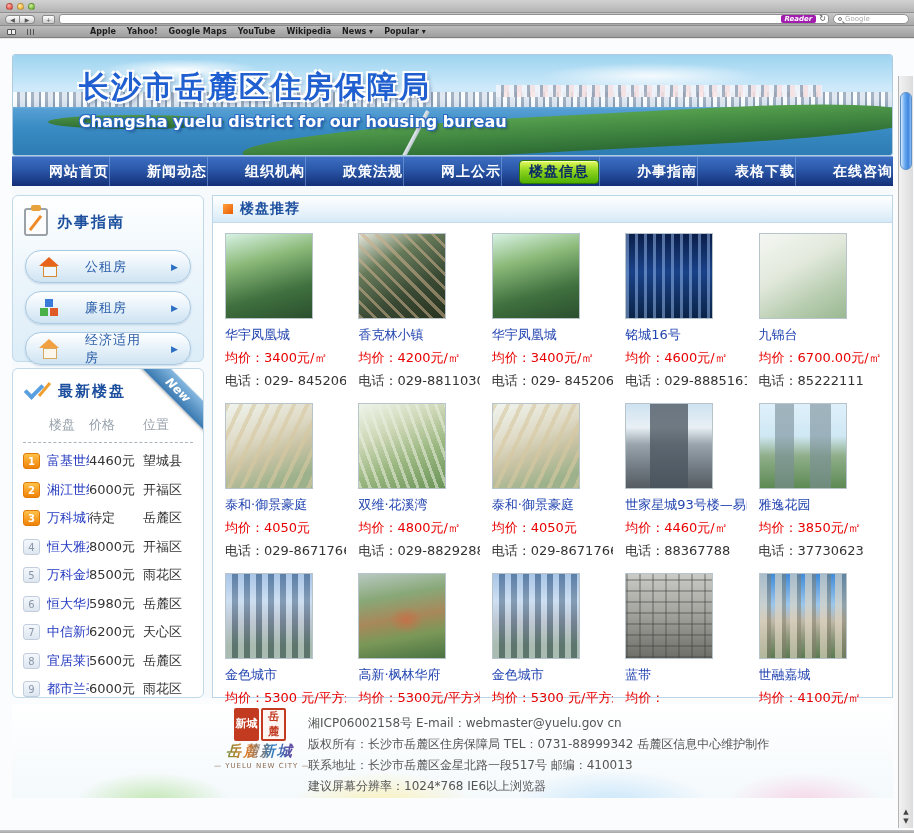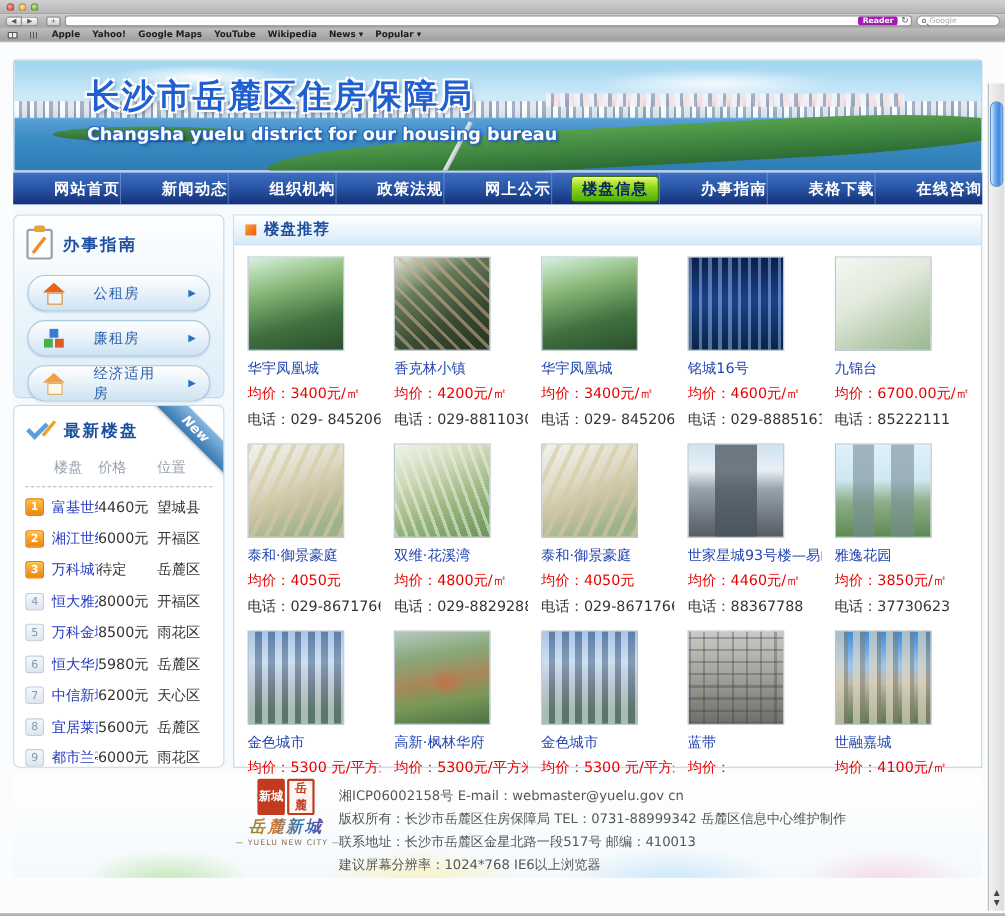--- a/index.html
+++ b/index.html
@@ -12,21 +12,21 @@
   .light-red { background:radial-gradient(circle at 35% 30%, #ffb0a8, #e6392b); }
   .light-yellow { background:radial-gradient(circle at 35% 30%, #ffe9a8, #f0a818); }
   .light-green { background:radial-gradient(circle at 35% 30%, #d2f0a0, #58ac16); }
   .toolbar { height:13px; background:linear-gradient(#c9c9c9,#a8a8a8); border-bottom:1px solid #8a8a8a; display:flex; align-items:center; padding:0 5px; gap:4px; }
   .navbtns { display:flex; }
   .chrome-btn { height:9px; background:linear-gradient(#fefefe,#cfcfcf); border:1px solid #8a8a8a; font-size:6px; line-height:7px; color:#555; text-align:center; }
   .btn-back { width:15px; border-radius:4px 0 0 4px; }
   .btn-fwd { width:15px; border-radius:0 4px 4px 0; border-left:none; }
   .btn-add { width:13px; border-radius:2px; margin-left:3px; }
   .addressbar { flex:1; height:10px; background:#fff; border:1px solid #909090; border-radius:3px; display:flex; align-items:center; justify-content:flex-end; padding:0 2px; gap:3px; }
-  .reader-badge { background:#a21caf; color:#fff; font-size:7px; line-height:8px; padding:0 4px; border-radius:2px; font-weight:bold; }
+  .reader-badge { background:#a21caf; color:#fff; font-size:7px; line-height:8px; padding:0 4px; border-radius:2px; font-weight:bold;font-style:italic; }
   .reload-glyph { font-size:8px; color:#555; line-height:8px; }
   .searchfield { width:76px; height:10px; background:#fff; border:1px solid #909090; border-radius:6px; display:flex; align-items:center; padding:0 4px; gap:3px; }
   .lens { width:4px; height:4px; border:1px solid #777; border-radius:50%; position:relative; flex:none; }
   .lens::after { content:""; position:absolute; width:3px; height:1px; background:#777; left:3px; top:4px; transform:rotate(45deg); }
   .search-ph { font-size:7px; color:#aaa; }
   .bookmarks { height:12px; background:linear-gradient(#bcbcbc,#9e9e9e); border-bottom:1px solid #7e7e7e; display:flex; align-items:center; gap:11px; padding:0 7px; }
   .bm-icon { flex:none; }
   .icon-pages { width:9px; height:6px; border:1px solid #555; background:linear-gradient(90deg,#eee 45%,#555 45%,#555 55%,#eee 55%); border-radius:1px; }
   .icon-grid { width:9px; height:6px; background:repeating-linear-gradient(90deg,#555 0 1px,transparent 1px 3px); }
   .bm-item { font-size:8px; color:#1d1d1d; font-weight:bold; white-space:nowrap; }
@@ -166,21 +166,21 @@
       <span class="reload-glyph">↻</span>
     </span>
     <span class="searchfield">
       <span class="lens"></span>
       <span class="search-ph">Google</span>
     </span>
   </div>
   <div class="bookmarks">
     <span class="bm-icon icon-pages"></span>
     <span class="bm-icon icon-grid"></span>
-    <span style="display:flex;gap:11px;">
+    <span style="display:flex;gap:11px;margin-left:43px;">
 
     <span class="bm-item">Apple</span>
         <span class="bm-item">Yahoo!</span>
         <span class="bm-item">Google Maps</span>
         <span class="bm-item">YouTube</span>
         <span class="bm-item">Wikipedia</span>
         <span class="bm-item">News ▾</span>
         <span class="bm-item">Popular ▾</span>
       </span>
   </div>

